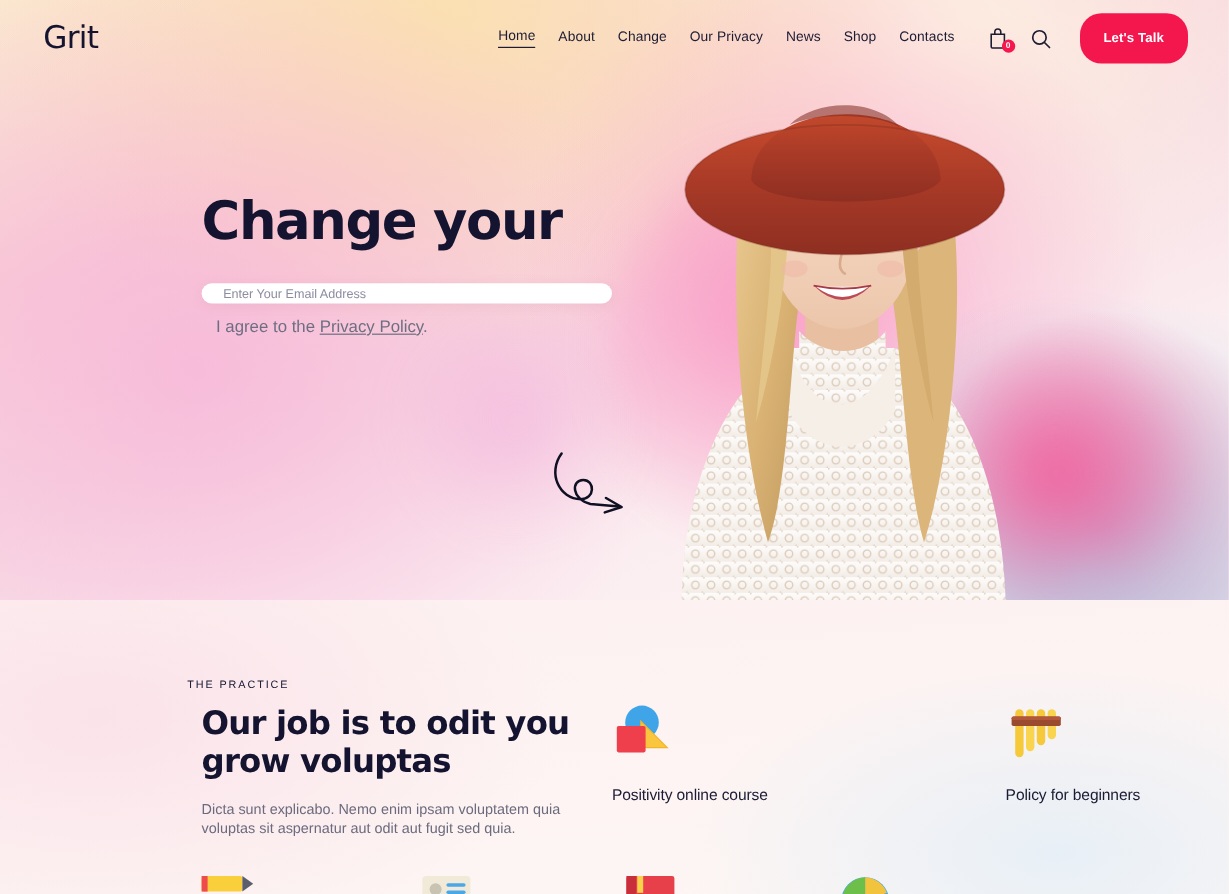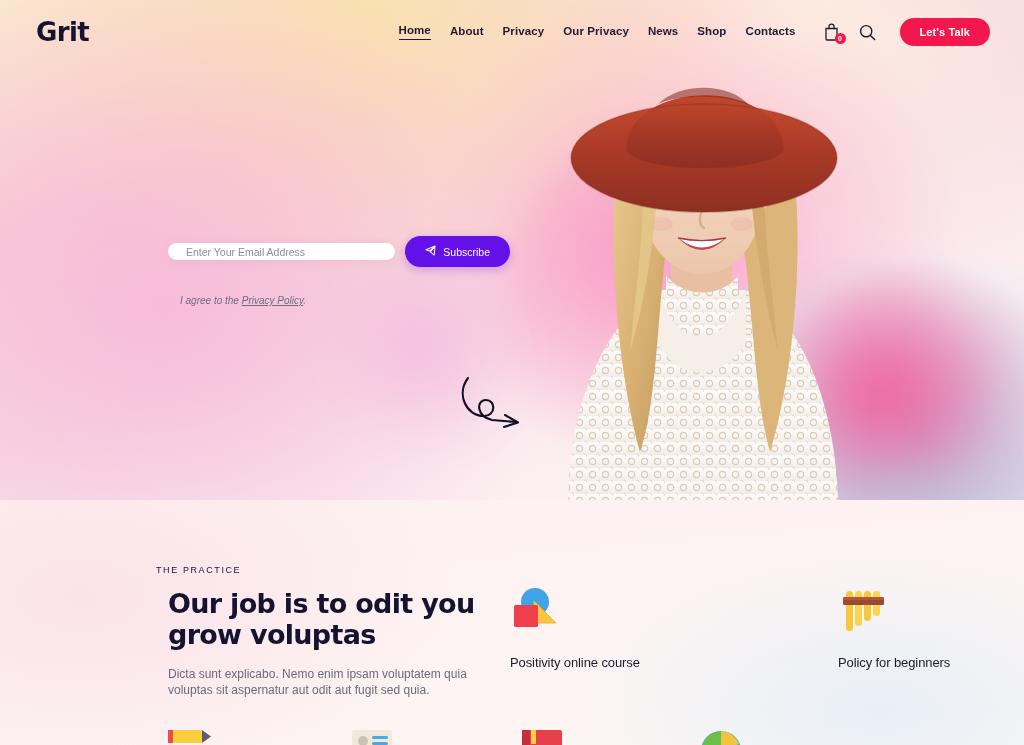--- a/index.html
+++ b/index.html
@@ -33,42 +33,42 @@
     background:radial-gradient(circle at 50% 50%, rgba(252,70,140,.75), rgba(252,70,140,0) 68%); }
   .blob-c { left:330px; top:250px; width:200px; height:200px;
     background:radial-gradient(circle at 50% 50%, rgba(240,150,215,.35), rgba(240,150,215,0) 70%); }
 
   
   .nav {
     position:absolute; left:0; top:0; width:1024px; height:64px;
     display:flex; align-items:center; z-index:40;
   }
   .logo {
-    margin-left:36px; font-size:26px; font-weight:700; letter-spacing:-.6px;
+    margin-left:36px; font-size:26px; font-weight:400; letter-spacing:-.6px;
     color:#141430; font-family:"DejaVu Sans", sans-serif;
   }
-  .nav-links { margin-left:auto; display:flex; align-items:center; gap:19px;font-weight:bold; }
+  .nav-links { margin-left:auto; display:flex; align-items:center; gap:19px; }
   .nav-link {
     font-size:11.5px; color:#1c1c33; text-decoration:none; white-space:nowrap;
     padding-bottom:3px; cursor:pointer; letter-spacing:.1px;
   }
   .nav-link.active { border-bottom:1.6px solid #1c1c33; }
   .nav-tools { display:flex; align-items:center; gap:16px; margin-left:26px; }
   .icon-btn { position:relative; width:20px; height:22px; cursor:pointer;
     display:flex; align-items:center; justify-content:center; }
   .cart-badge {
     position:absolute; right:-4px; bottom:-1px; min-width:11px; height:11px;
     border-radius:50%; background:#f4184f; color:#fff; font-size:7px;
     display:flex; align-items:center; justify-content:center; font-weight:700;
     padding:0 2px; line-height:1;
   }
   .cta-btn {
     margin-left:22px; margin-right:34px;
     background:#f4174e; color:#fff; border:none; border-radius:18px;
-    height:28px; padding:0 20px; font-size:11px; font-weight:600;
+    height:42px; padding:0 20px; font-size:11px; font-weight:600;
     cursor:pointer; white-space:nowrap; letter-spacing:.1px;
     font-family:"Liberation Sans", sans-serif;
   }
 
   
   .hero-copy { position:absolute; left:168px; top:160px; width:380px; z-index:30; }
   .hero-title {
     font-size:44px; line-height:50px; font-weight:700; color:#141430;
     letter-spacing:-1.2px; font-family:"DejaVu Sans", sans-serif;
   }
@@ -79,21 +79,21 @@
     font-family:"Liberation Sans", sans-serif;
     box-shadow:0 2px 10px rgba(180,110,140,.12);
   }
   .email-input::placeholder { color:#8d8da0; }
   .subscribe-btn {
     height:31px; border:none; border-radius:16px; background:#6410e8; color:#fff;
     padding:0 20px; font-size:10.5px; cursor:pointer; display:flex;
     align-items:center; gap:7px; font-family:"Liberation Sans", sans-serif;
     box-shadow:0 3px 10px rgba(100,16,232,.28);
   }
-  .agree { margin-top:28px; font-size:10px; color:#6e6e82; padding-left:12px;font-style:italic; }
+  .agree { margin-top:11px; font-size:14px; color:#6e6e82; padding-left:12px; }
   .agree a { color:#6e6e82; text-decoration:underline; }
 
   
   .arrow-doodle { position:absolute; left:458px; top:372px; z-index:31; }
 
   
   .portrait { position:absolute; left:508px; top:52px; width:372px; height:448px; z-index:20; }
 
   
   .practice {
@@ -217,21 +217,21 @@
         </g>
       </svg>
     </div>
 
     <nav class="nav">
       <div class="logo">Grit</div>
 
       <div class="nav-links">
         <a class="nav-link active" href="#">Home</a>
         <a class="nav-link" href="#">About</a>
-        <a class="nav-link" href="#">Privacy</a>
+        <a class="nav-link" href="#">Change</a>
         <a class="nav-link" href="#">Our Privacy</a>
         <a class="nav-link" href="#">News</a>
         <a class="nav-link" href="#">Shop</a>
         <a class="nav-link" href="#">Contacts</a>
       </div>
 
       <div class="nav-tools">
         <div class="icon-btn">
           <svg width="15" height="18" viewBox="0 0 15 18">
             <path d="M2 5.5h11v10.5a1 1 0 0 1-1 1H3a1 1 0 0 1-1-1Z" fill="none" stroke="#1c1c33" stroke-width="1.3"></path>
@@ -245,33 +245,25 @@
             <line x1="11.4" y1="11.4" x2="15.6" y2="15.6" stroke="#1c1c33" stroke-width="1.4" stroke-linecap="round"></line>
           </svg>
         </div>
       </div>
 
       <button class="cta-btn">Let's Talk</button>
     </nav>
 
     <div class="hero-copy">
       <h1 class="hero-title">
-        <br>
+        <span>Change your</span><br>
       </h1>
 
       <form class="sub-form">
         <input class="email-input" type="text" placeholder="Enter Your Email Address" style="">
-        <button class="subscribe-btn">
-          <span>
-            <svg width="11" height="11" viewBox="0 0 12 12">
-              <path d="M11 1 1 5.2l3.6 1.4L10.4 2 5.9 7.6 10 11Z" fill="none" stroke="#fff" stroke-width="1.1" stroke-linejoin="round"></path>
-            </svg>
-          </span>
-          <span>Subscribe</span>
-        </button>
       </form>
 
       <div class="agree">
         <span>I agree to the </span><a href="#">Privacy Policy</a><span>.</span>
       </div>
     </div>
 
     <div class="arrow-doodle">
       <svg width="72" height="58" viewBox="0 0 72 58">
         <path d="M10 6 C-2 22 8 44 26 44 C38 44 38 28 28 28 C18 28 18 44 34 48 L58 50" fill="none" stroke="#101024" stroke-width="2.1" stroke-linecap="round"></path>

